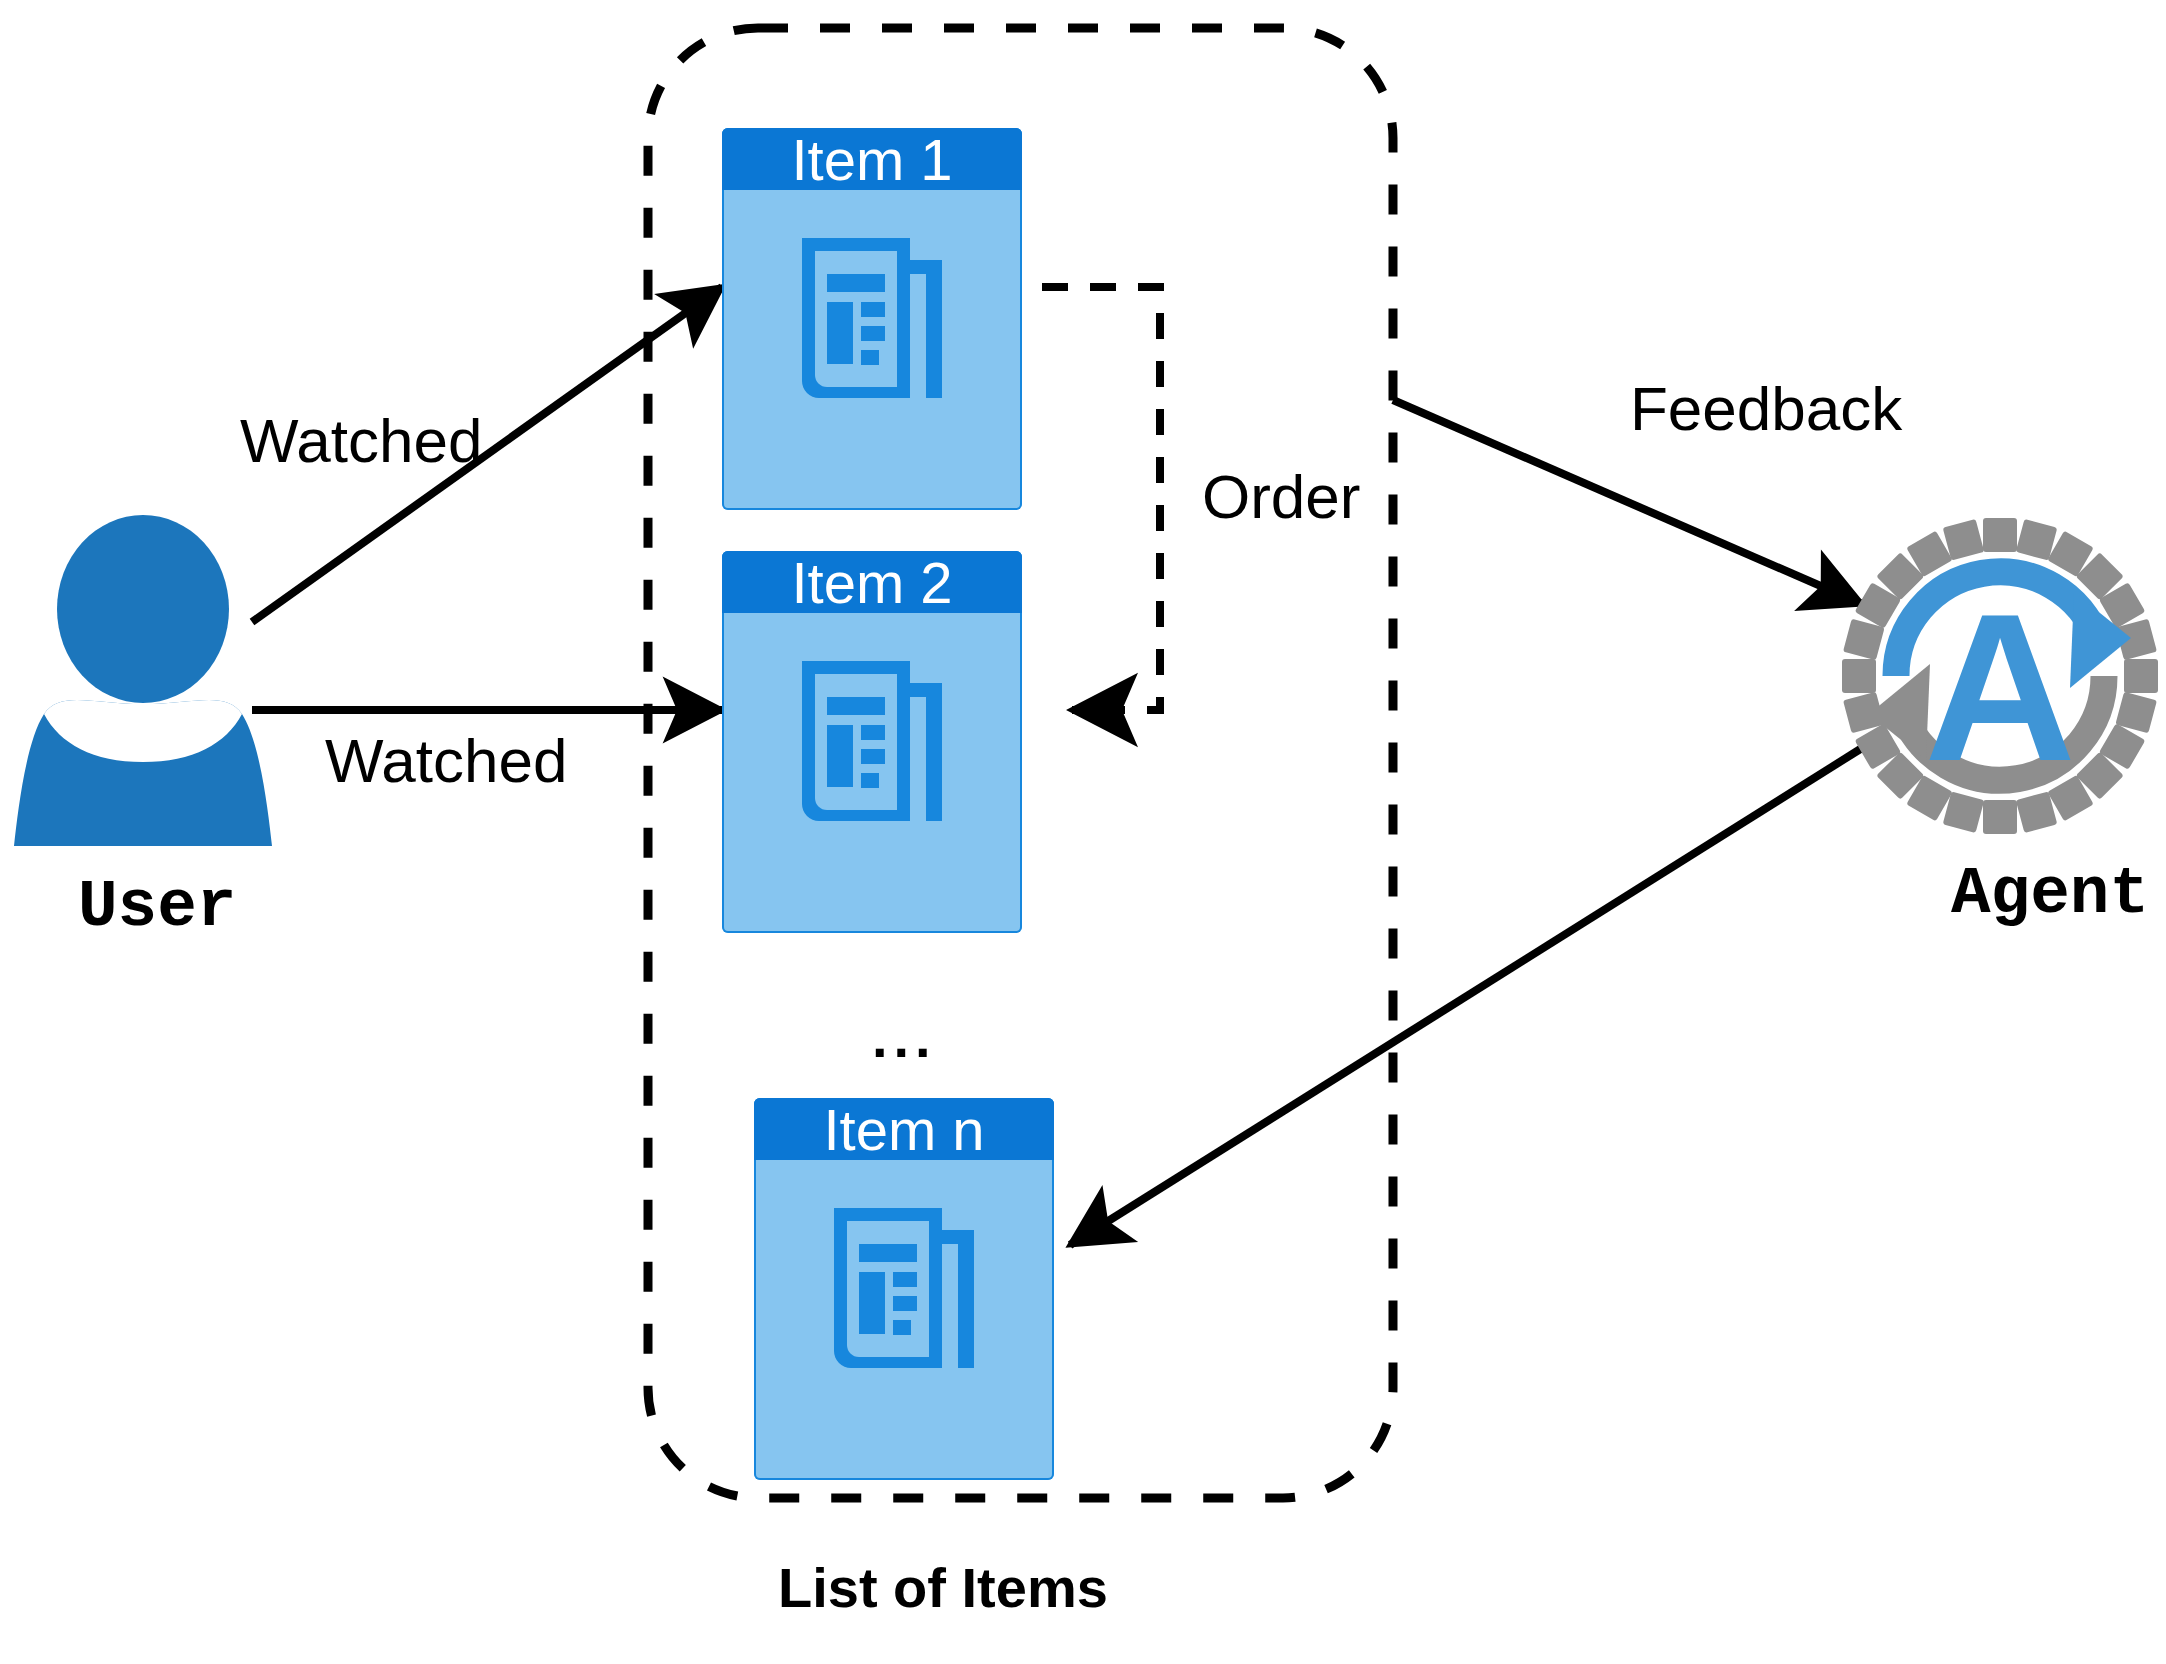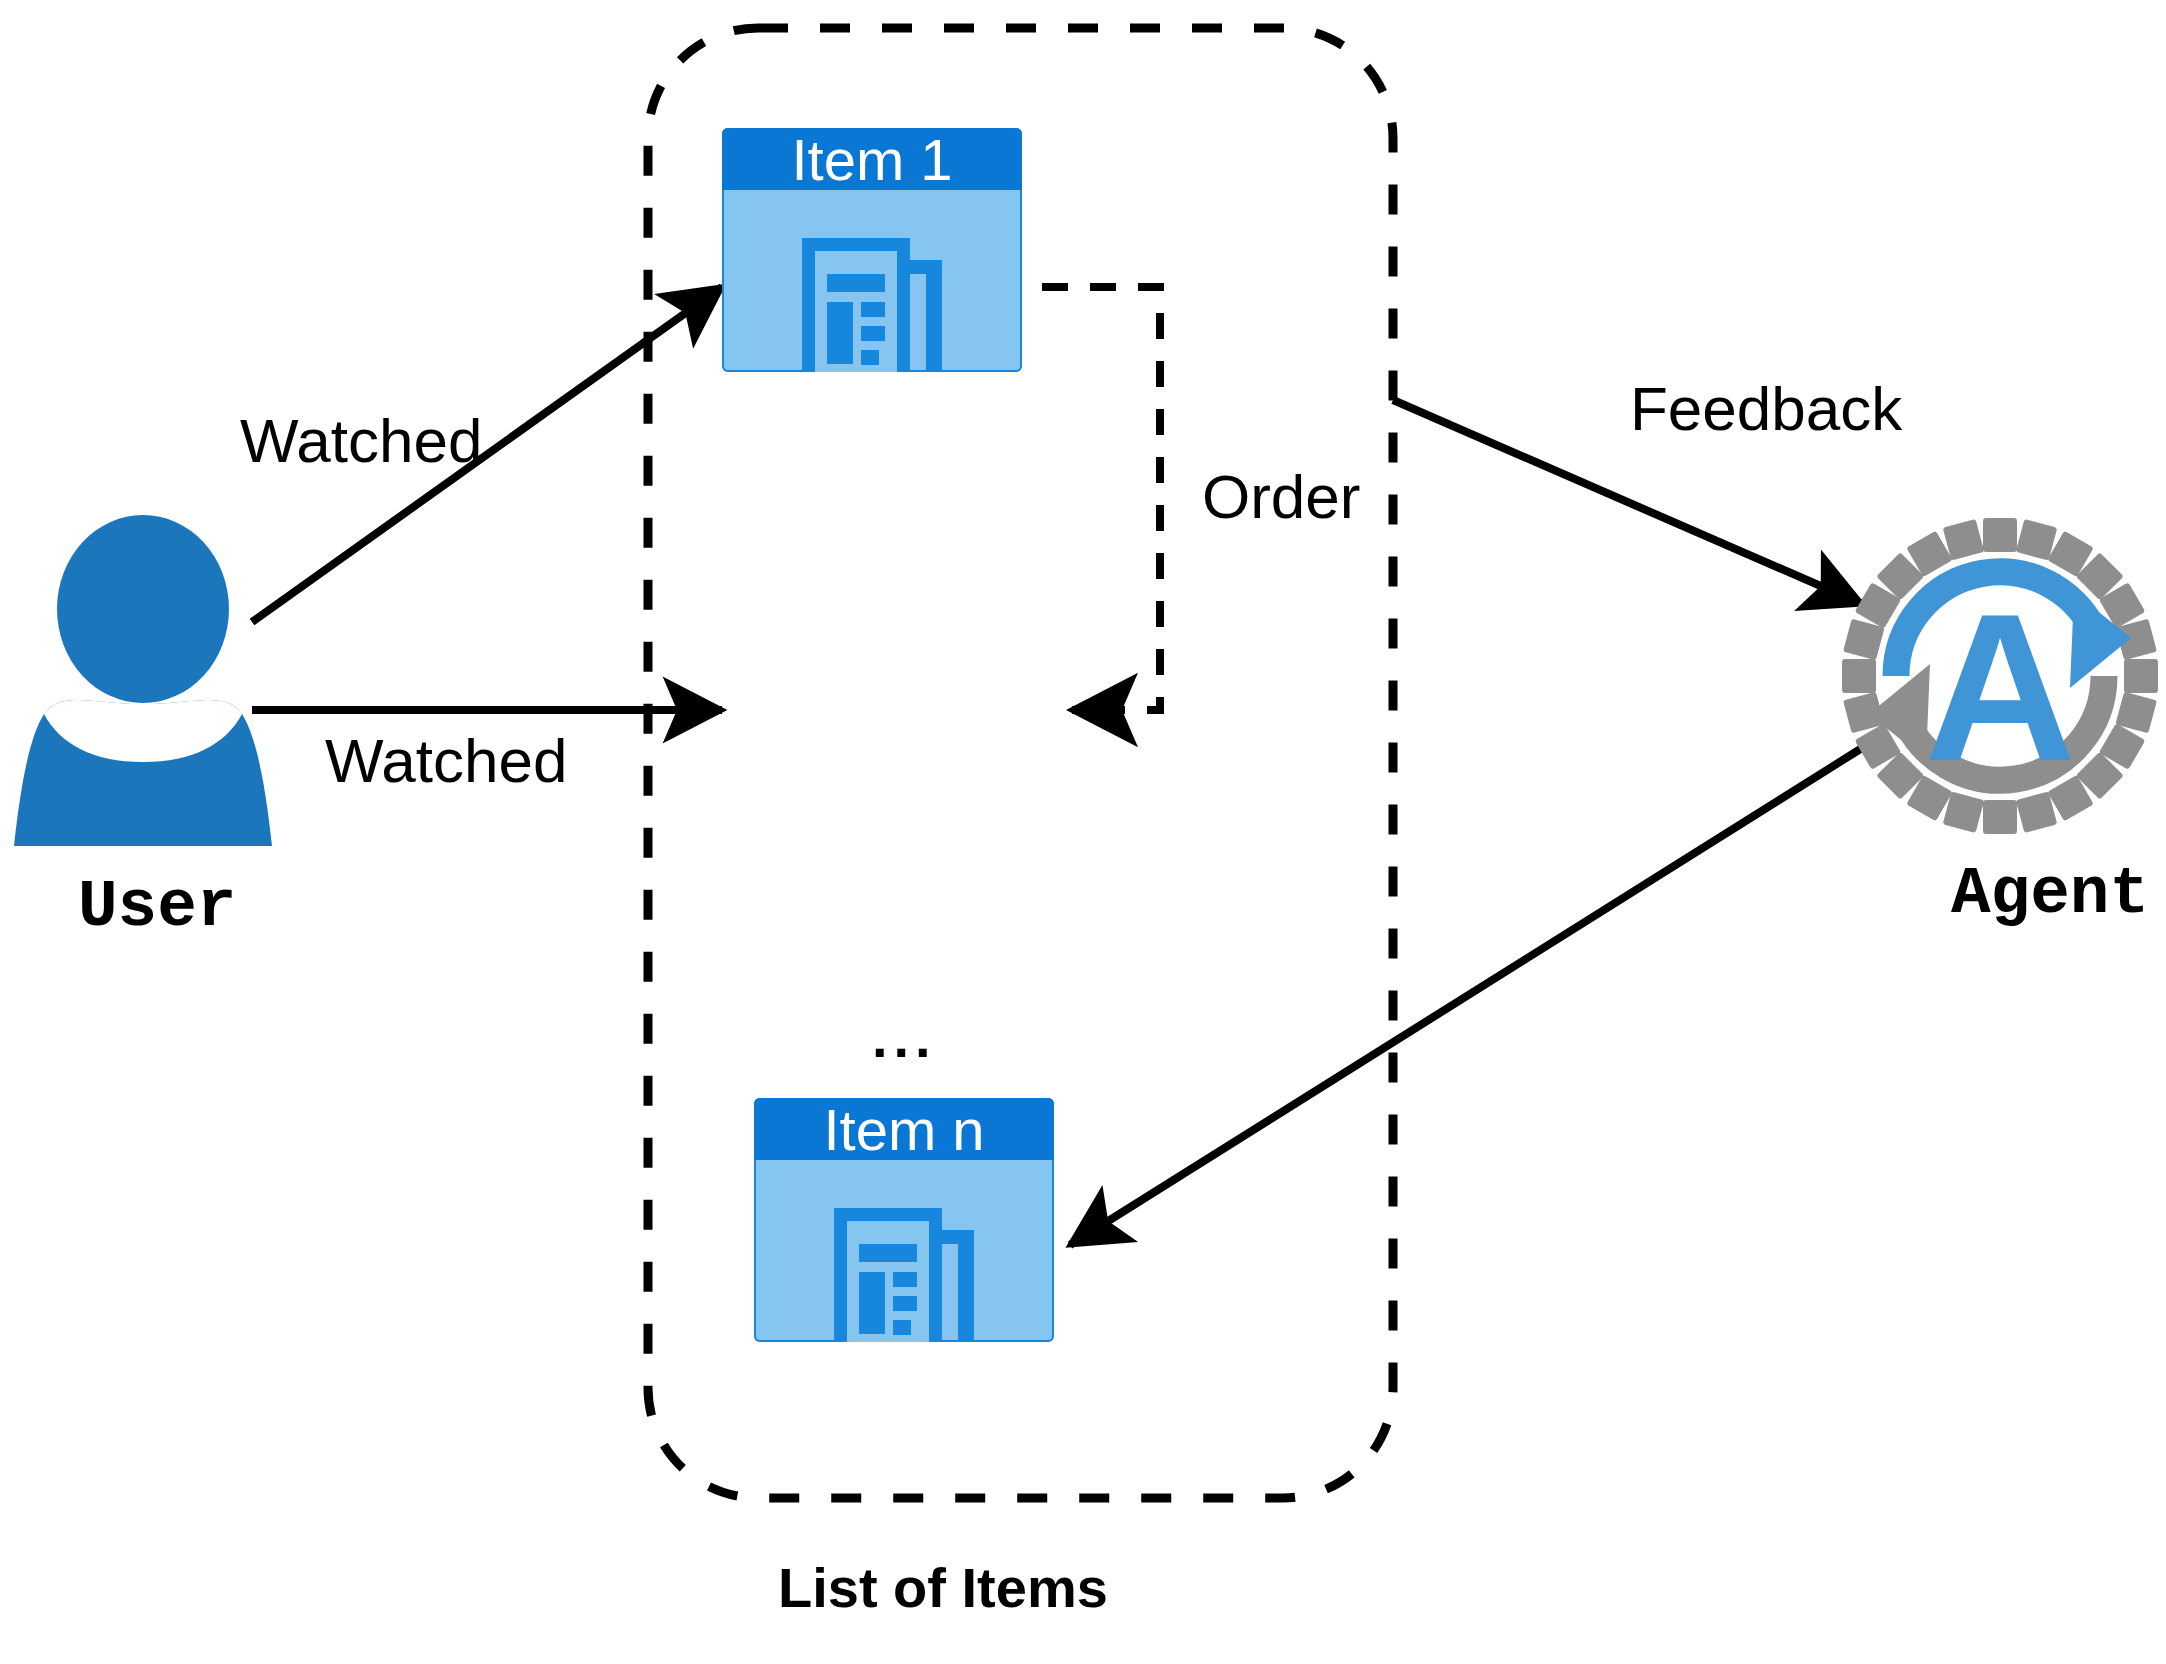--- a/index.html
+++ b/index.html
@@ -34,21 +34,21 @@
   .lbl-edge { font-size: 62px; font-weight: 400; }
   .lbl-node { font-size: 66px; font-weight: 700; font-family: Liberation Mono, monospace; }
   .lbl-group { font-size: 56px; font-weight: 700; }
   .lbl-card { font-size: 58px; font-weight: 400; color: #ffffff; }
   .lbl-ellipsis { font-size: 56px; font-weight: 700; letter-spacing: 6px; }
 
   
   .card {
     position: absolute;
     width: 300px;
-    height: 244px;
+    height: 382px;
     border-radius: 6px;
     background: #86c5f0;
     box-shadow: 0 0 0 2px #1787dd inset;
     overflow: hidden;
   }
   .card-header {
     height: 62px;
     background: #0b77d4;
     display: flex;
     align-items: center;
@@ -211,38 +211,54 @@
         <path d="M18 21 h82 v136 H30 a12 12 0 0 1 -12 -12 Z" fill="#86c5f0"></path>
         <rect x="30" y="44" width="58" height="18" fill="#1787dd"></rect>
         <rect x="30" y="72" width="26" height="62" fill="#1787dd"></rect>
         <rect x="64" y="72" width="24" height="15" fill="#1787dd"></rect>
         <rect x="64" y="96" width="24" height="15" fill="#1787dd"></rect>
         <rect x="64" y="120" width="18" height="15" fill="#1787dd"></rect>
       </svg>
     </div>
   </div>
 
-
-  <div class="card" style="left:754px; top:1098px;">
+  <div class="card" style="left:722px; top:551px;">
     <div class="card-header">
-      <span class="lbl-card">Item n</span>
+      <span class="lbl-card">Item 2</span>
     </div>
     <div class="card-body">
       <svg class="card-icon" viewBox="0 0 150 176">
         <path d="M5 8 h108 v22 h32 v138 h-16 V44 h-16 v124 H22 a17 17 0 0 1 -17 -17 Z" fill="#1787dd"></path>
         <path d="M18 21 h82 v136 H30 a12 12 0 0 1 -12 -12 Z" fill="#86c5f0"></path>
         <rect x="30" y="44" width="58" height="18" fill="#1787dd"></rect>
         <rect x="30" y="72" width="26" height="62" fill="#1787dd"></rect>
         <rect x="64" y="72" width="24" height="15" fill="#1787dd"></rect>
         <rect x="64" y="96" width="24" height="15" fill="#1787dd"></rect>
         <rect x="64" y="120" width="18" height="15" fill="#1787dd"></rect>
       </svg>
     </div>
   </div>
 
+  <div class="card" style="left:754px; top:1098px;">
+    <div class="card-header">
+      <span class="lbl-card">Item n</span>
+    </div>
+    <div class="card-body">
+      <svg class="card-icon" viewBox="0 0 150 176">
+        <path d="M5 8 h108 v22 h32 v138 h-16 V44 h-16 v124 H22 a17 17 0 0 1 -17 -17 Z" fill="#1787dd"></path>
+        <path d="M18 21 h82 v136 H30 a12 12 0 0 1 -12 -12 Z" fill="#86c5f0"></path>
+        <rect x="30" y="44" width="58" height="18" fill="#1787dd"></rect>
+        <rect x="30" y="72" width="26" height="62" fill="#1787dd"></rect>
+        <rect x="64" y="72" width="24" height="15" fill="#1787dd"></rect>
+        <rect x="64" y="96" width="24" height="15" fill="#1787dd"></rect>
+        <rect x="64" y="120" width="18" height="15" fill="#1787dd"></rect>
+      </svg>
+    </div>
+  </div>
+
   <div class="lbl lbl-ellipsis" style="left:872px; top:1010px;">...</div>
 
   <div class="lbl lbl-edge" style="left:240px; top:410px;">Watched</div>
 
   <div class="lbl lbl-edge" style="left:325px; top:730px;">Watched</div>
 
   <div class="lbl lbl-edge" style="left:1202px; top:466px;">Order</div>
 
   <div class="lbl lbl-edge" style="left:1630px; top:378px;">Feedback</div>
 

